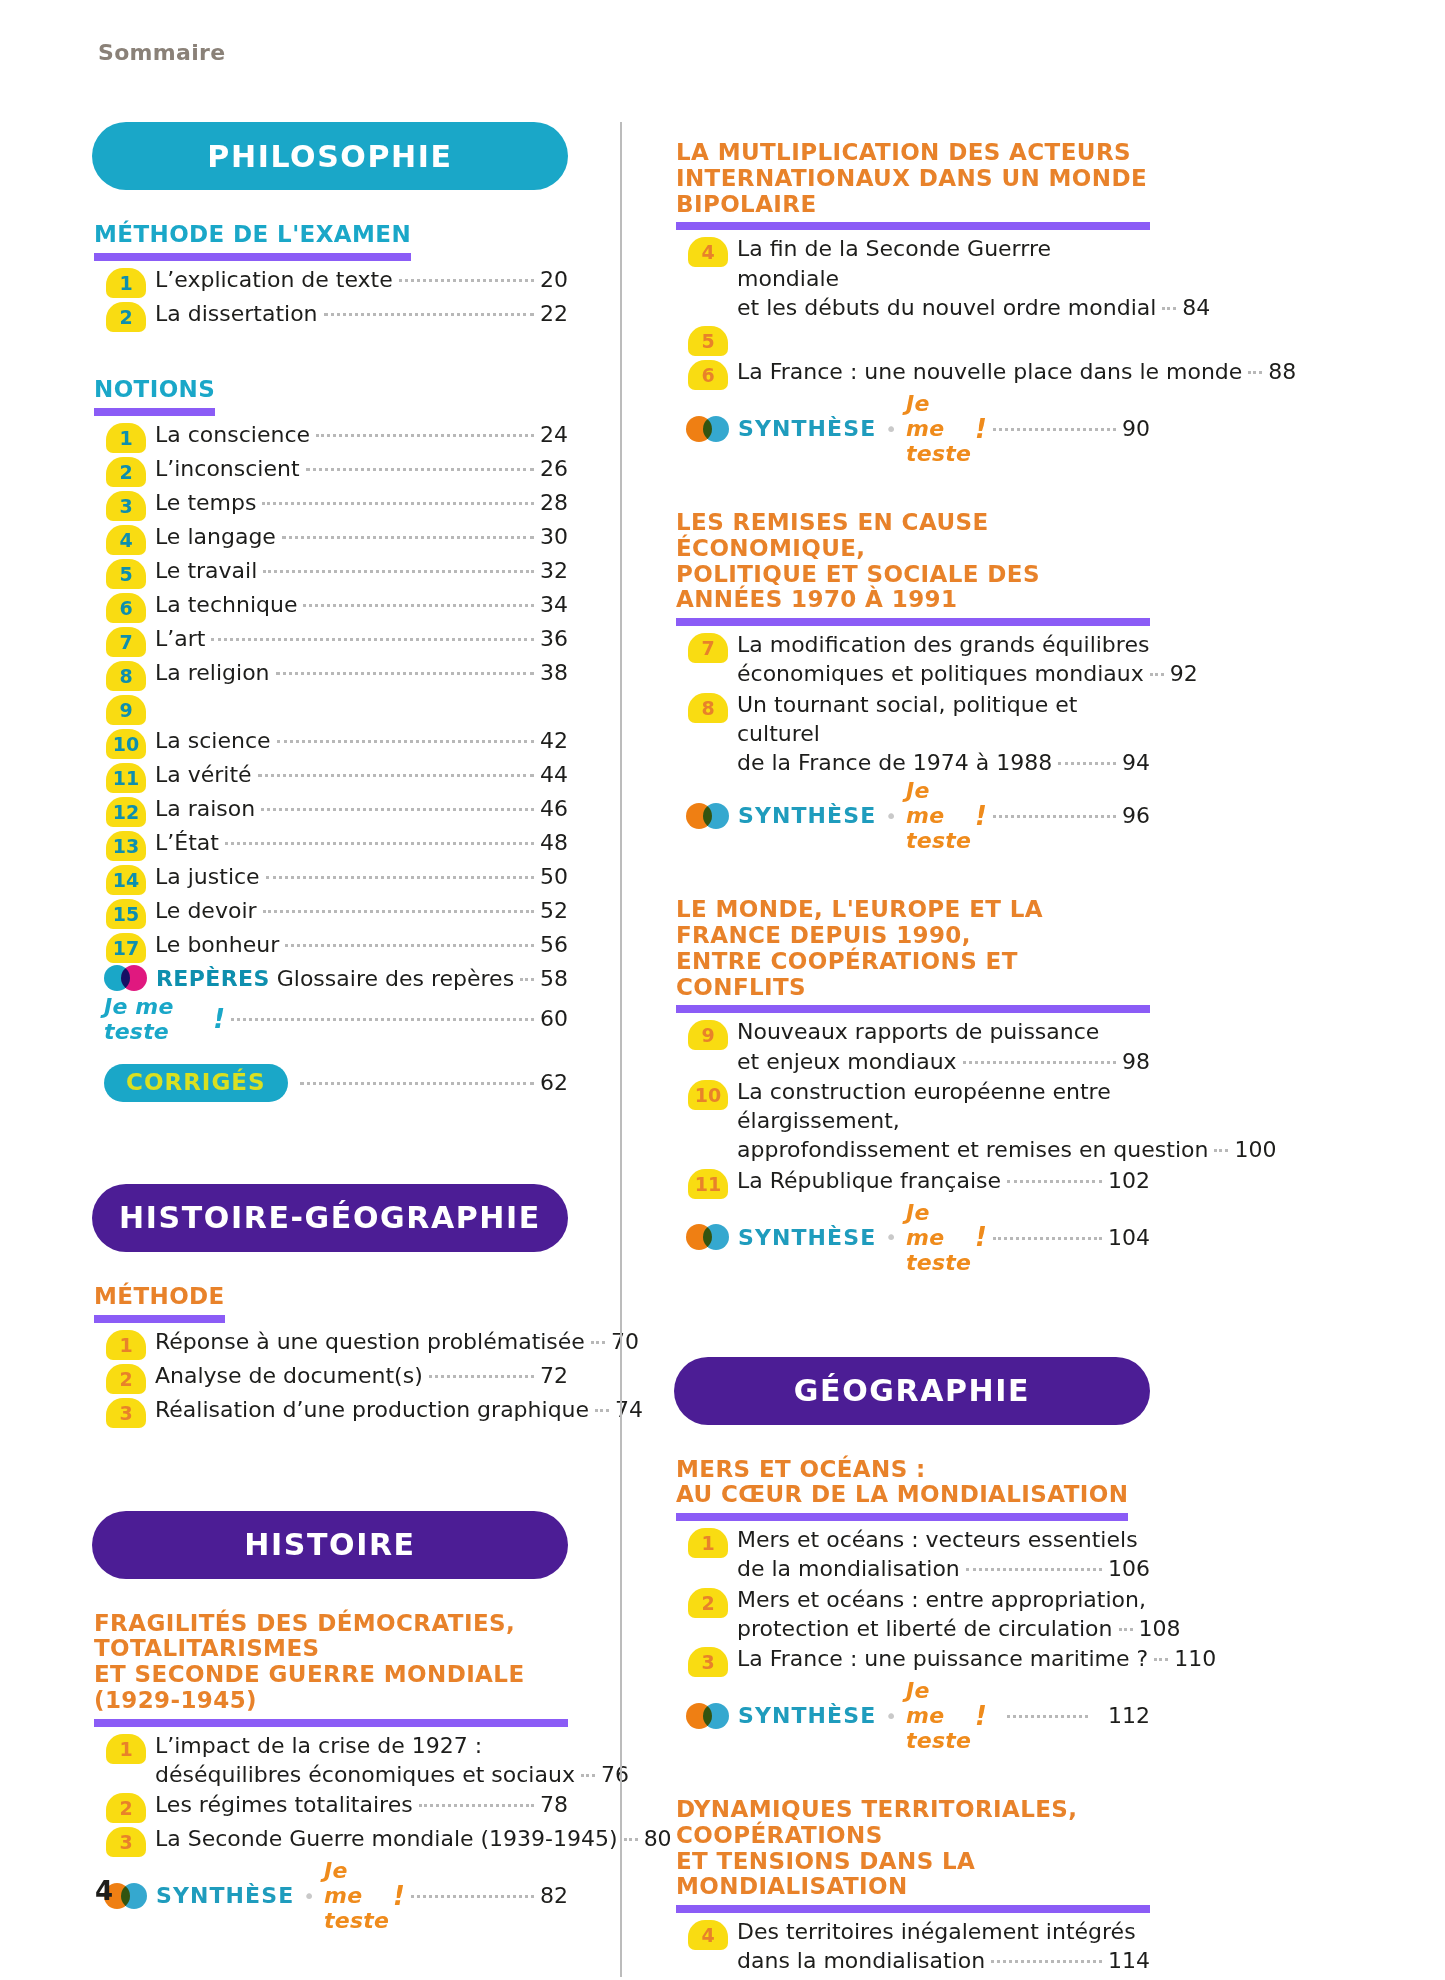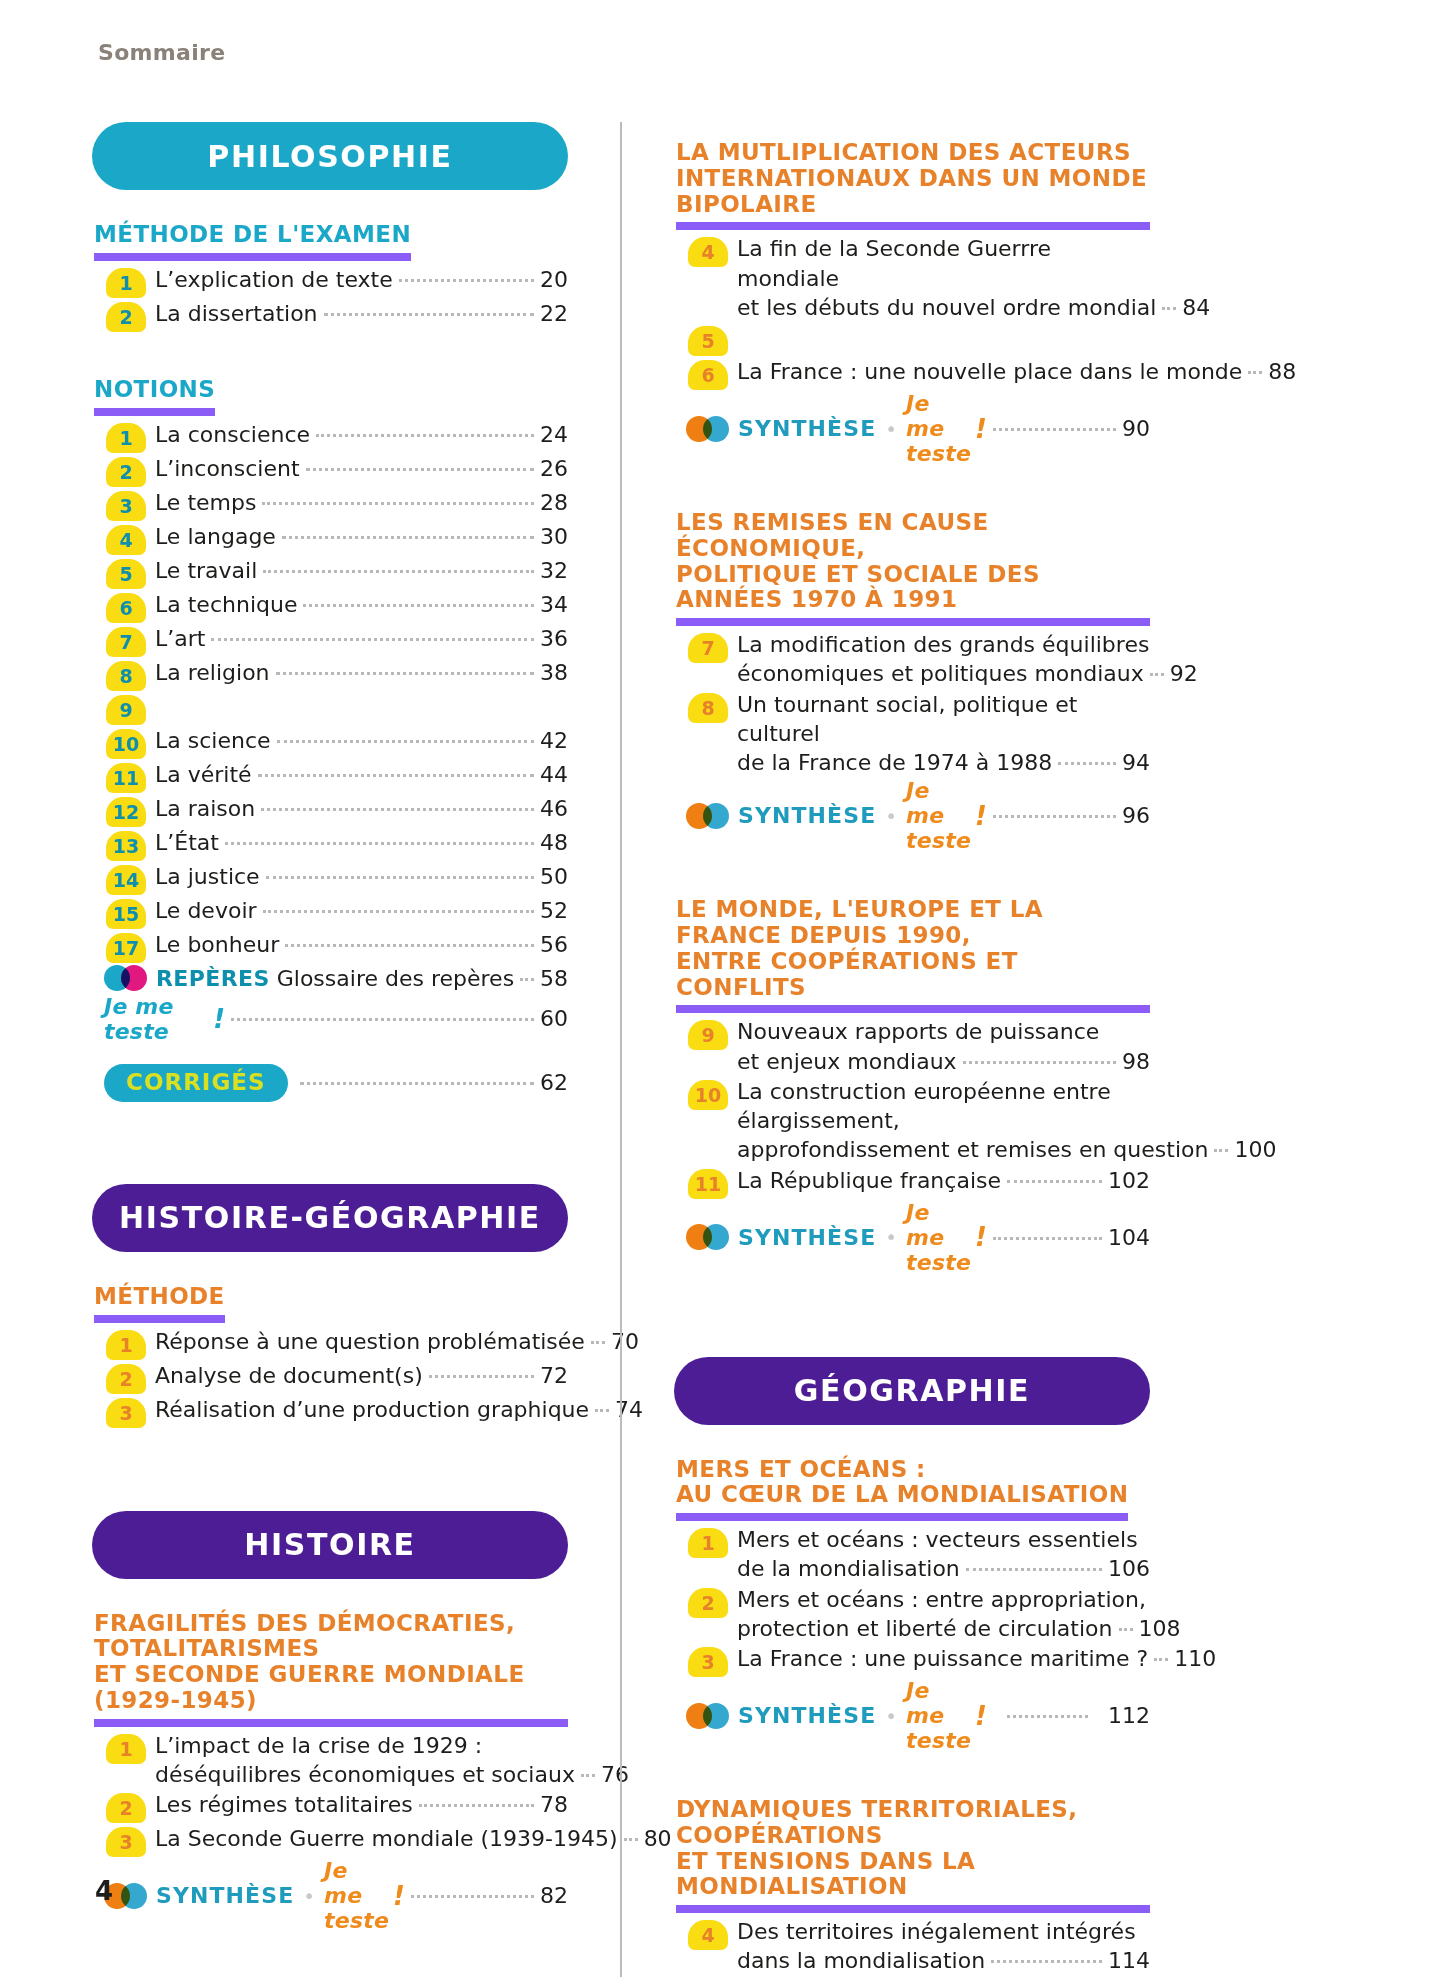--- a/index.html
+++ b/index.html
@@ -380,21 +380,21 @@
               <span class="pg">74</span>
             </div>
           </div>
         </div>
         <div class="gap-xl"></div>
         <div class="pill orange">HISTOIRE</div>
         <div class="subhead-wrap"><div class="subhead orange">FRAGILITÉS DES DÉMOCRATIES, TOTALITARISMES<br>ET SECONDE GUERRE MONDIALE (1929-1945)</div></div>
         <div class="entry">
           <div class="badge n-orange">1</div>
           <div class="entry-body">
-            <div class="plain">L’impact de la crise de 1929 :</div>
+            <div class="plain">L’impact de la crise de 1927 :</div>
             <div class="ln">
               <span class="txt">déséquilibres économiques et sociaux</span>
               <span class="dots"></span>
               <span class="pg">76</span>
             </div>
           </div>
         </div>
         <div class="entry">
           <div class="badge n-orange">2</div>
           <div class="entry-body">

